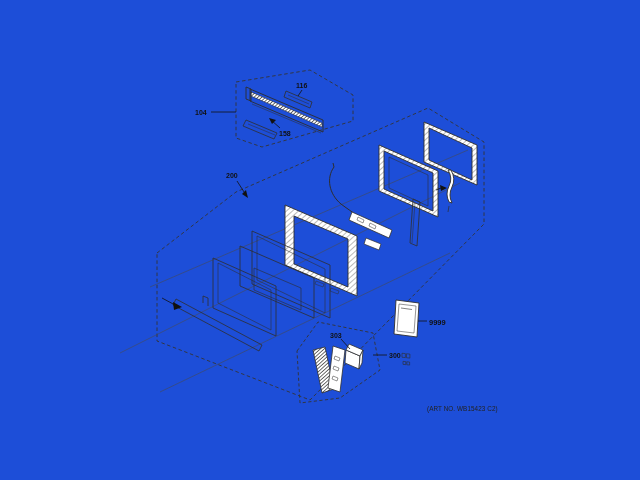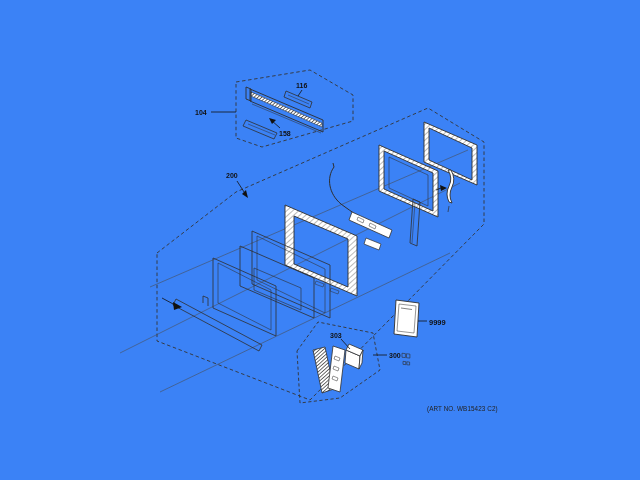--- a/index.html
+++ b/index.html
@@ -1,17 +1,17 @@
 <!DOCTYPE html>
 <html><head>
 <meta charset="utf-8">
 <style>
   html,body{margin:0;padding:0;background:#ffffff;}
   .stage{
-    position:relative;width:640px;height:480px;background:#3b82f6;overflow:hidden;
+    position:relative;width:640px;height:480px;background:#1d4ed8;overflow:hidden;
     font-family:"Liberation Sans", sans-serif;
   }
   svg{display:block}
   .callout{
     font-family:"Liberation Sans", sans-serif;
     font-size:7px;font-weight:700;fill:#111111;
   }
   .callout-big{font-size:7.5px;}
   .footer-note{
     font-family:"Liberation Sans", sans-serif;

